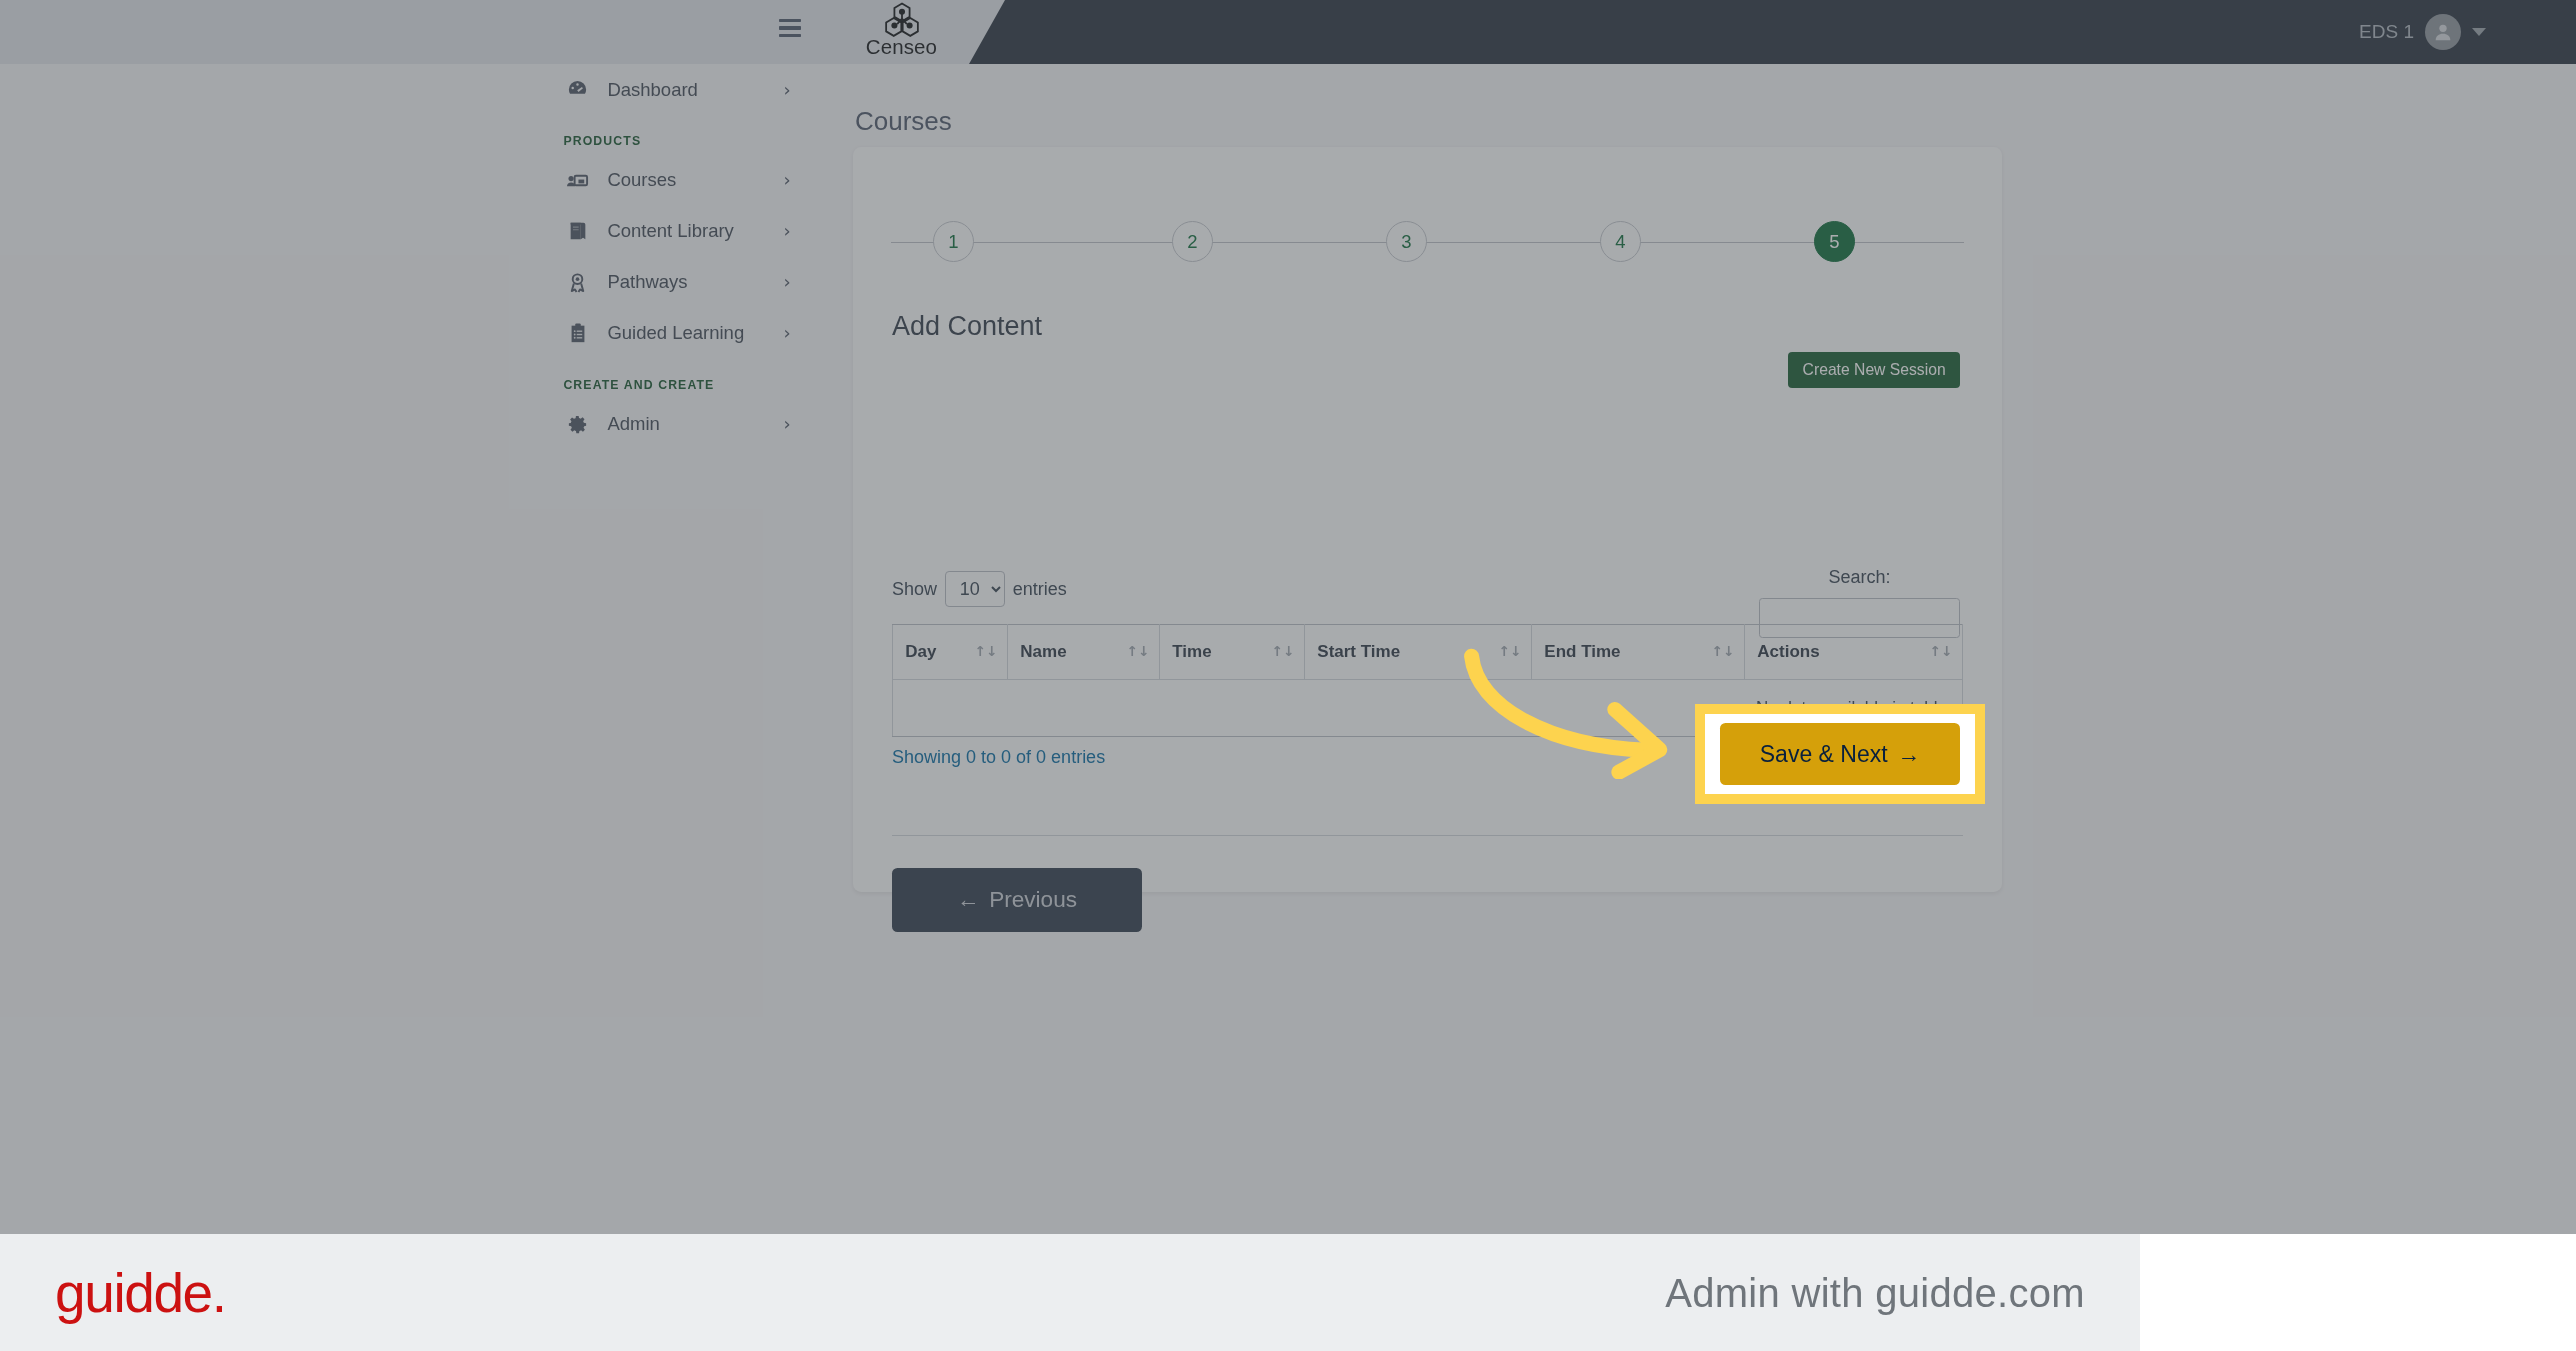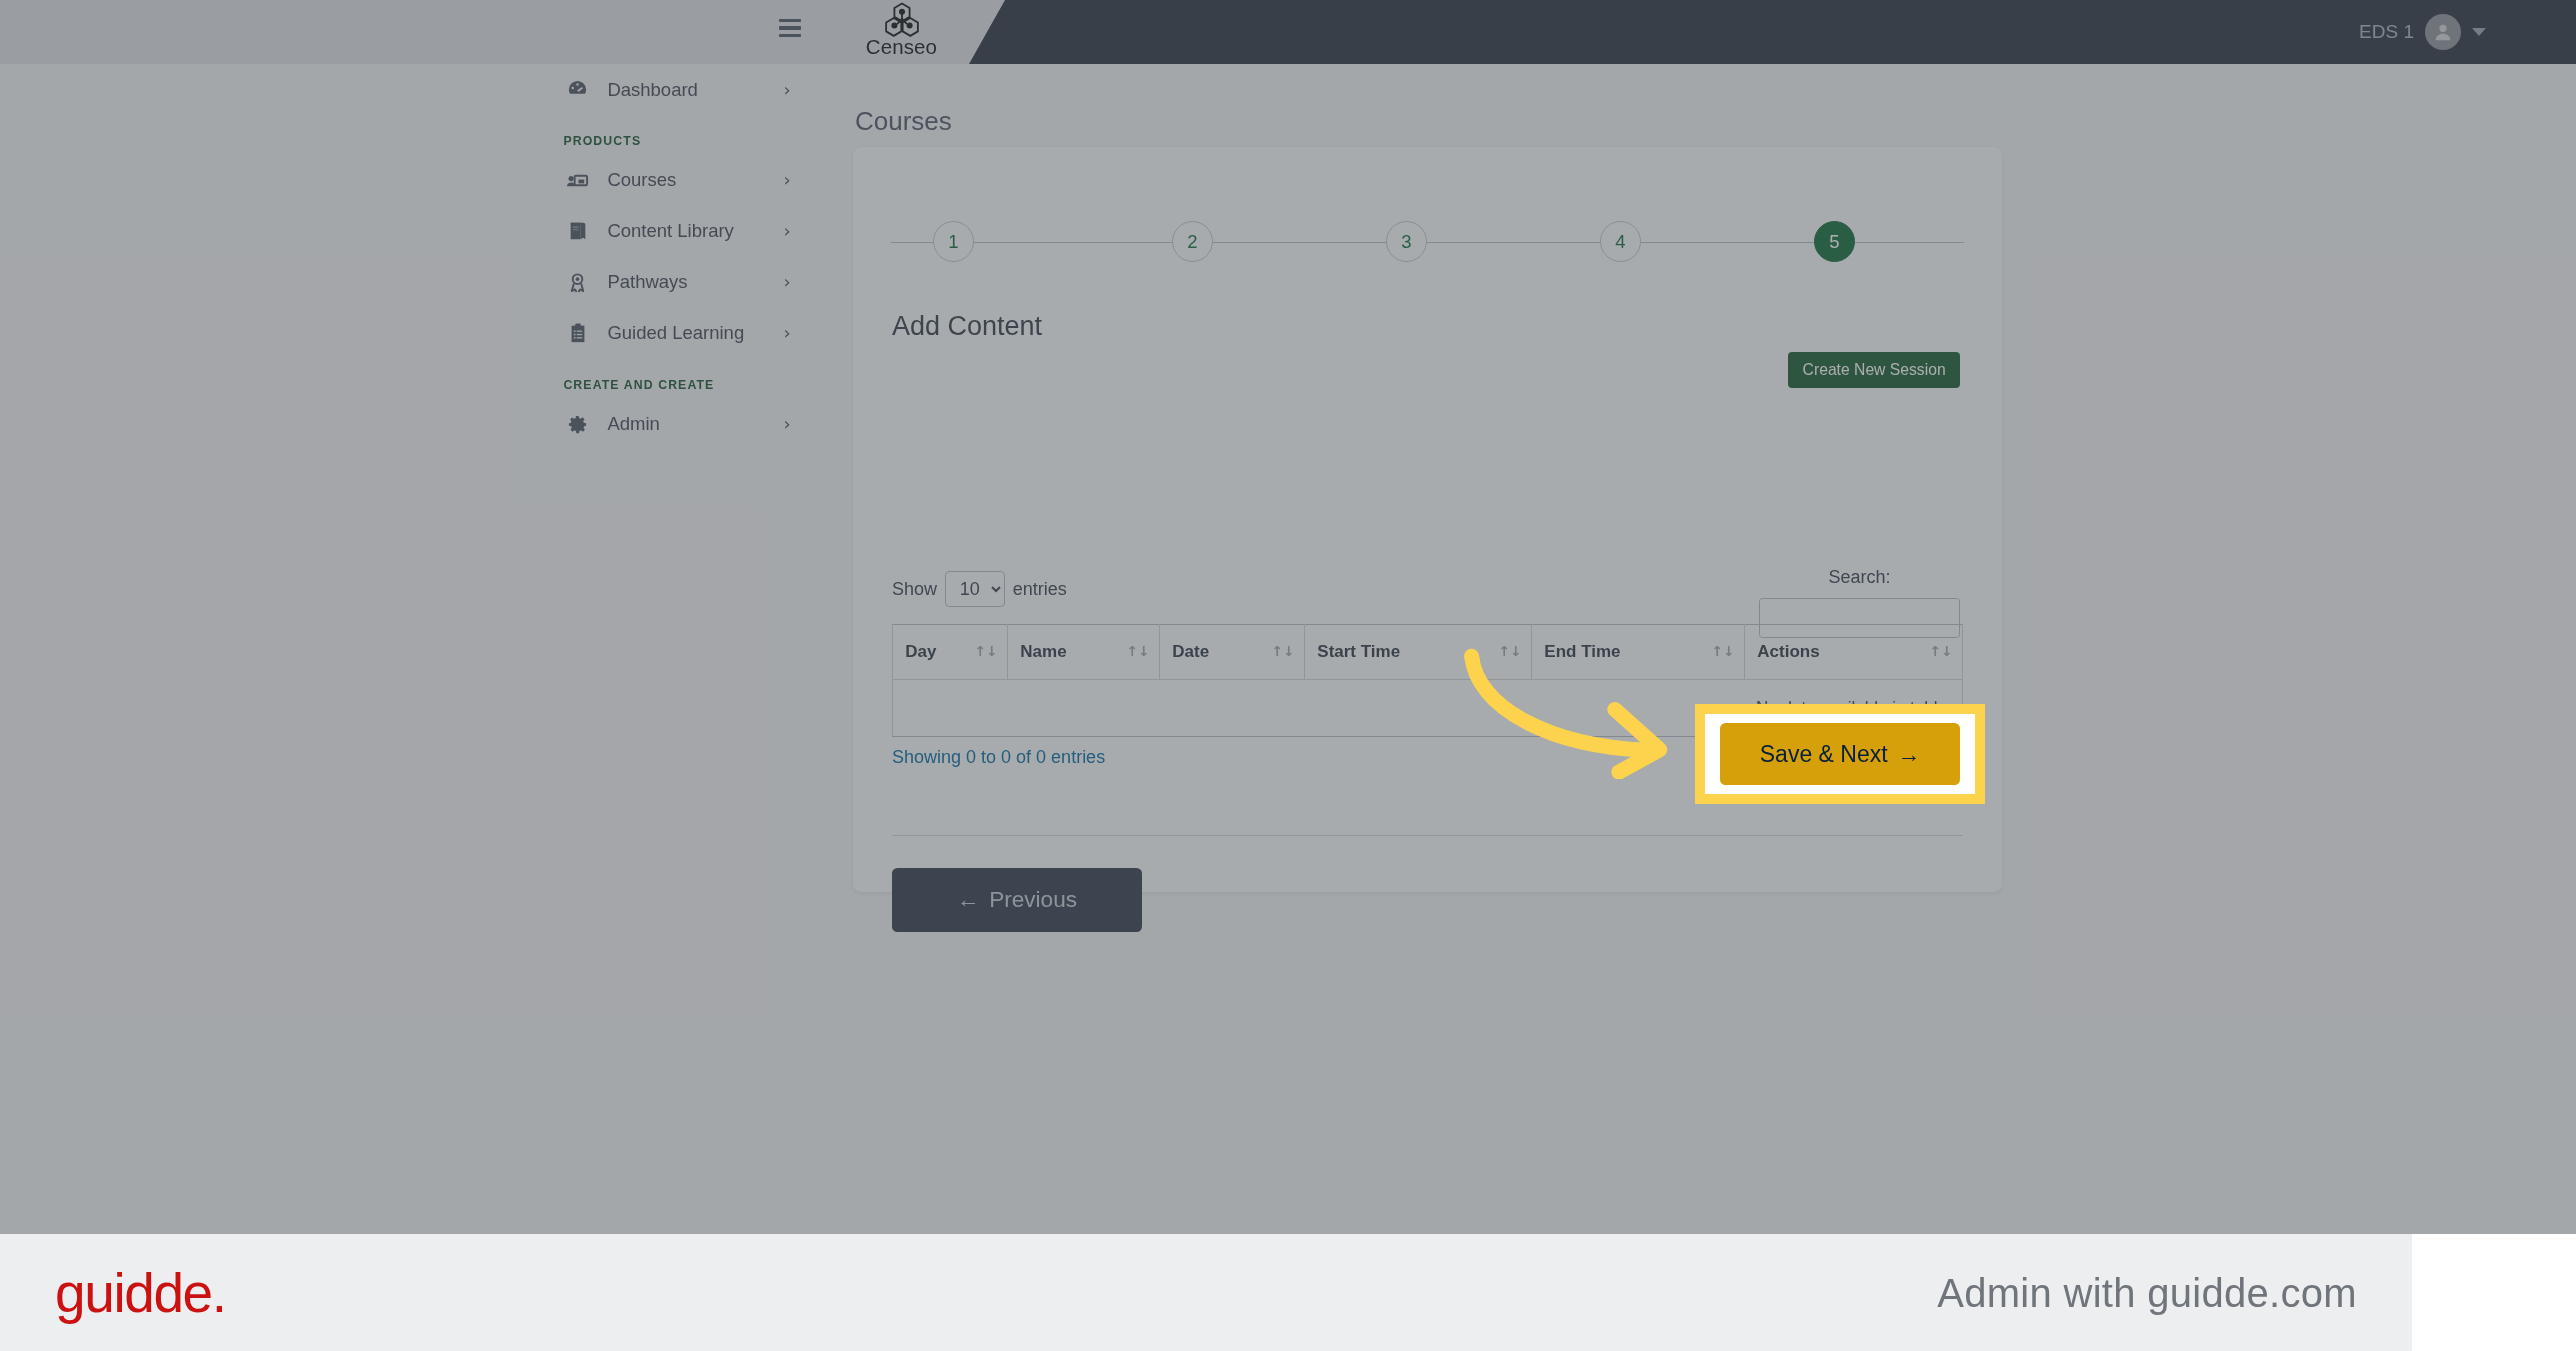--- a/index.html
+++ b/index.html
@@ -329,21 +329,21 @@
     left: 1429px; top: 629px;
     width: 287px; height: 150px;
     z-index: 45;
     pointer-events: none;
   }
 
   
   #footer {
     position: absolute;
     left: 0; top: 1234px;
-    width: 2412px; height: 118px;
+    width: 2140px; height: 118px;
     background: #eceef0;
     display: flex; align-items: center;
     justify-content: space-between;
     padding: 0 55px;
   }
   #guidde-logo {
     color: #cc1111;
     font-size: 55px;
     letter-spacing: -1.4px;
     line-height: 1;
@@ -516,21 +516,21 @@
           <tr>
             <th style="width:115px">
               <span>Day</span>
               <span class="sorticon">↑↓</span>
             </th>
             <th style="width:152px">
               <span>Name</span>
               <span class="sorticon">↑↓</span>
             </th>
             <th style="width:145px">
-              <span>Date</span>
+              <span>Time</span>
               <span class="sorticon">↑↓</span>
             </th>
             <th style="width:227px">
               <span>Start Time</span>
               <span class="sorticon">↑↓</span>
             </th>
             <th style="width:213px">
               <span>End Time</span>
               <span class="sorticon">↑↓</span>
             </th>

